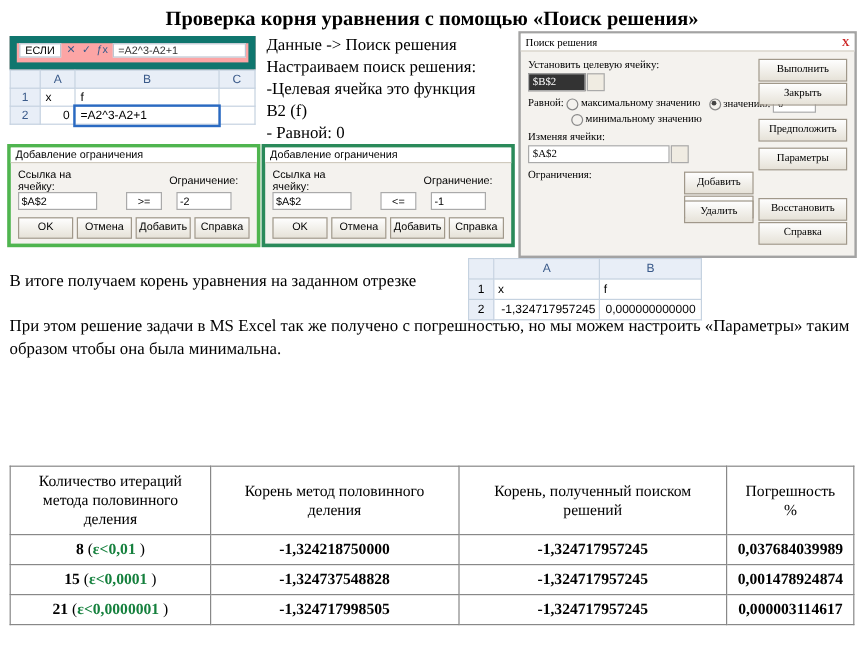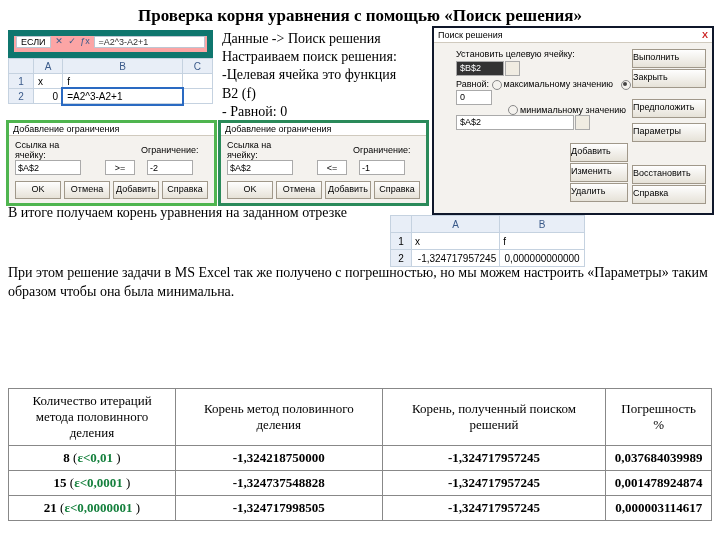--- a/index.html
+++ b/index.html
@@ -7,26 +7,26 @@
 .excel-mini{position:absolute;left:8px;top:30px;width:205px;font-family:Arial,sans-serif;font-size:10px}
 .fx-bar{display:flex;align-items:flex-start;background:#fca5a5;border:6px solid #0f766e;height:16px}
 .fx-bar .nbx{background:#fff;border:1px solid #bcc6d2;padding:0 4px;margin:0 2px;font-family:Arial;font-size:9px}
 .fx-bar .ic{width:13px;text-align:center;color:#3a5a8a;font-size:9px}
 .grid{border-collapse:collapse;width:100%}
 .grid th,.grid td{border:1px solid #c5d2e0;padding:0 4px;height:14px;text-align:center;background:#fff}
 .grid th{background:#e8eef7;color:#3a5a8a;font-weight:normal}
 .grid .rh{background:#e8eef7;color:#3a5a8a;width:16px}
 .grid .sel{outline:2px solid #2a6ac2}
 .txt{position:absolute;left:222px;top:30px;font-size:14px;line-height:1.3}
-.solver{position:absolute;right:6px;top:26px;width:278px;border:2px solid #0f172a;background:#f4f2ee;font-family:Liberation Sans, sans-serif;font-size:9px}
+.solver{position:absolute;right:6px;top:26px;width:278px;border:2px solid #a3a3a3;background:#f4f2ee;font-family:Liberation Serif, serif;font-size:9px}
 .solver .tb{background:#fff;border-bottom:1px solid #d0cabe;padding:2px 4px;display:flex;justify-content:space-between}
 .solver .tb .x{color:#c22;font-weight:bold}
-.solver .body{padding:4px 22px;position:relative;height:162px}
+.solver .body{padding:4px 6px;position:relative;height:162px}
 .solver .lbl{display:block;margin:2px 0}
-.solver .btn{position:absolute;right:6px;width:72px;height:17px;background:linear-gradient(#fefefe,#e6e2d8);border:1px solid #a0988a;font-size:9px;line-height:15px;text-align:left}
+.solver .btn{position:absolute;right:6px;width:72px;height:17px;background:linear-gradient(#fefefe,#e6e2d8);border:1px solid #a0988a;font-size:9px;line-height:15px;text-align:center}
 .solver .rad{display:inline-block;width:8px;height:8px;border:1px solid #888;border-radius:50%;vertical-align:middle;margin-right:2px;position:relative}
 .solver .rad.on::after{content:"";position:absolute;left:1px;top:1px;width:4px;height:4px;background:#444;border-radius:50%}
 .solver .cell{display:inline-block;border:1px solid #aaa;background:#fff;padding:0 3px;height:13px;line-height:13px;vertical-align:middle}
 .solver .pick{display:inline-block;width:13px;height:13px;border:1px solid #aaa;background:#f0ece2;vertical-align:middle;margin-left:1px}
 .solver select, .solver .list{border:1px solid #aaa;background:#fff;font-size:9px}
 .constraint{position:absolute;width:205px;border:3px solid;background:#f4f2ee;font-family:Tahoma,Arial;font-size:9px}
 .constraint.c1{left:6px;top:120px;border-color:#4fb54f}
 .constraint.c2{left:218px;top:120px;border-color:#2a8a5a}
 .constraint .tb{background:#fff;border-bottom:1px solid #d0cabe;padding:1px 4px}
 .constraint .body{padding:4px 6px}
@@ -96,29 +96,31 @@
       <span>Поиск решения</span>
       <span class="x">X</span>
     </div>
   <div class="body">
     <span class="lbl">Установить целевую ячейку:</span>
     <span class="cell" style="width:40px;background:#333;color:#fff">$B$2</span><span class="pick"></span>
     <div style="margin-top:3px"><span>Равной:</span>
       <span class="rad"></span><span>максимальному значению</span>
       <span style="margin-left:5px"><span class="rad on"></span><span>значению:</span> <span class="cell" style="width:28px">0</span></span>
     </div>
-    <div style="margin-left:52px"><span class="rad"></span><span>минимальному значению</span></div>
+    <div style="margin-left:36px"><span class="rad"></span><span>минимальному значению</span></div>
+    <span class="lbl" style="margin-top:4px">Изменяя ячейки:</span>
     <span class="cell" style="width:110px">$A$2</span><span class="pick"></span>
+    <span class="lbl" style="margin-top:4px">Ограничения:</span>
     <div class="btn" style="top:6px">Выполнить</div>
     <div class="btn" style="top:26px">Закрыть</div>
     <div class="btn" style="top:56px">Предположить</div>
     <div class="btn" style="top:80px">Параметры</div>
     <div class="btn" style="top:100px;right:84px;width:56px">Добавить</div>
     <div class="btn" style="top:120px;right:84px;width:56px">Изменить</div>
-    <div class="btn" style="top:140px;right:84px;width:56px">Удалить</div>
+    <div class="btn" style="top:124px;right:84px;width:56px">Удалить</div>
     <div class="btn" style="top:122px">Восстановить</div>
     <div class="btn" style="top:142px">Справка</div>
   </div>
 </div>
 
 <div class="constraint c1">
   <div class="tb">Добавление ограничения</div>
   <div class="body">
     <div class="row">
         <span style="width:72px">Ссылка на ячейку:</span>
@@ -158,21 +160,21 @@
     </div>
     <div class="btnrow">
       <div class="b">OK</div>
       <div class="b">Отмена</div>
       <div class="b">Добавить</div>
       <div class="b">Справка</div>
     </div>
   </div>
 </div>
 
-<div class="para" style="top:204px;width:380px">В итоге получаем корень уравнения на заданном отрезке</div>
+<div class="para" style="top:226px;width:380px">В итоге получаем корень уравнения на заданном отрезке</div>
 
 <div class="result-mini">
   <table>
     <tbody>
         <tr>
           <th class="rh"></th>
           <th>A</th>
           <th>B</th>
         </tr>
     <tr>

